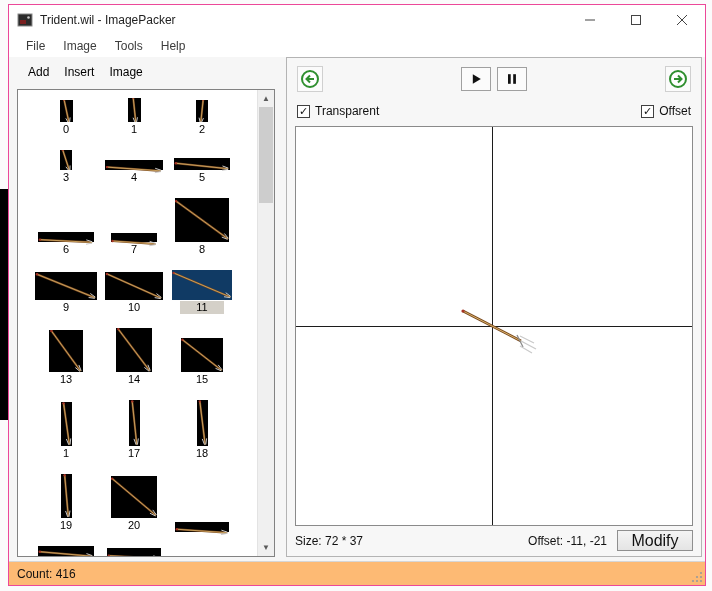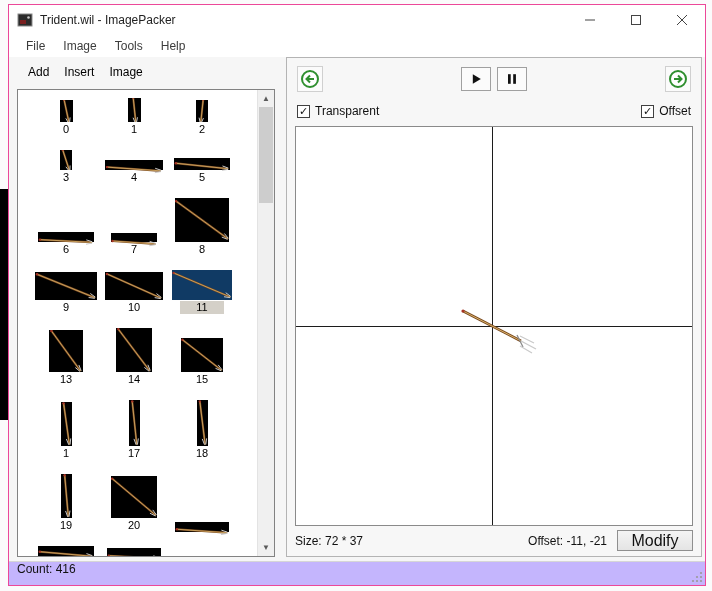--- a/index.html
+++ b/index.html
@@ -70,21 +70,21 @@
   .cross-v { position: absolute; left: 49.4%; top: 0; bottom: 0; width: 1px; background: #1c1c1c; }
   .cross-h { position: absolute; top: 49.9%; left: 0; right: 0; height: 1px; background: #1c1c1c; }
   .preview-sprite { position: absolute; left: calc(49.4% - 33px); top: calc(49.9% - 21px); }
 
   .info-row { position: absolute; left: 8px; right: 8px; bottom: 5px; height: 21px; display: flex; align-items: center; font-size: 12px; color: #111; }
   .info-offset { margin-left: auto; margin-right: 10px; }
   .modify-btn { width: 76px; height: 21px; font-size: 16px; font-family: inherit; color: #111;
     background: linear-gradient(#f4f4f4, #e4e4e4); border: 1px solid #8f8f8f; }
 
   
-  .statusbar { height: 24px; flex: 0 0 auto; background: #c4b5fd; border-top: 1px solid #d6d6d6; display: flex; padding-left: 8px; position: relative; }
+  .statusbar { height: 24px; flex: 0 0 auto; background: #fdba74; border-top: 1px solid #d6d6d6; display: flex; align-items: center; padding-left: 8px; position: relative; }
   .status-text { font-size: 12px; color: #111; }
   .resize-grip { position: absolute; right: 1px; bottom: 1px; width: 14px; height: 14px; }
 </style>
 </head>
 <body>
 
 <div class="desktop-strip"></div>
 
 <div class="window">
 

